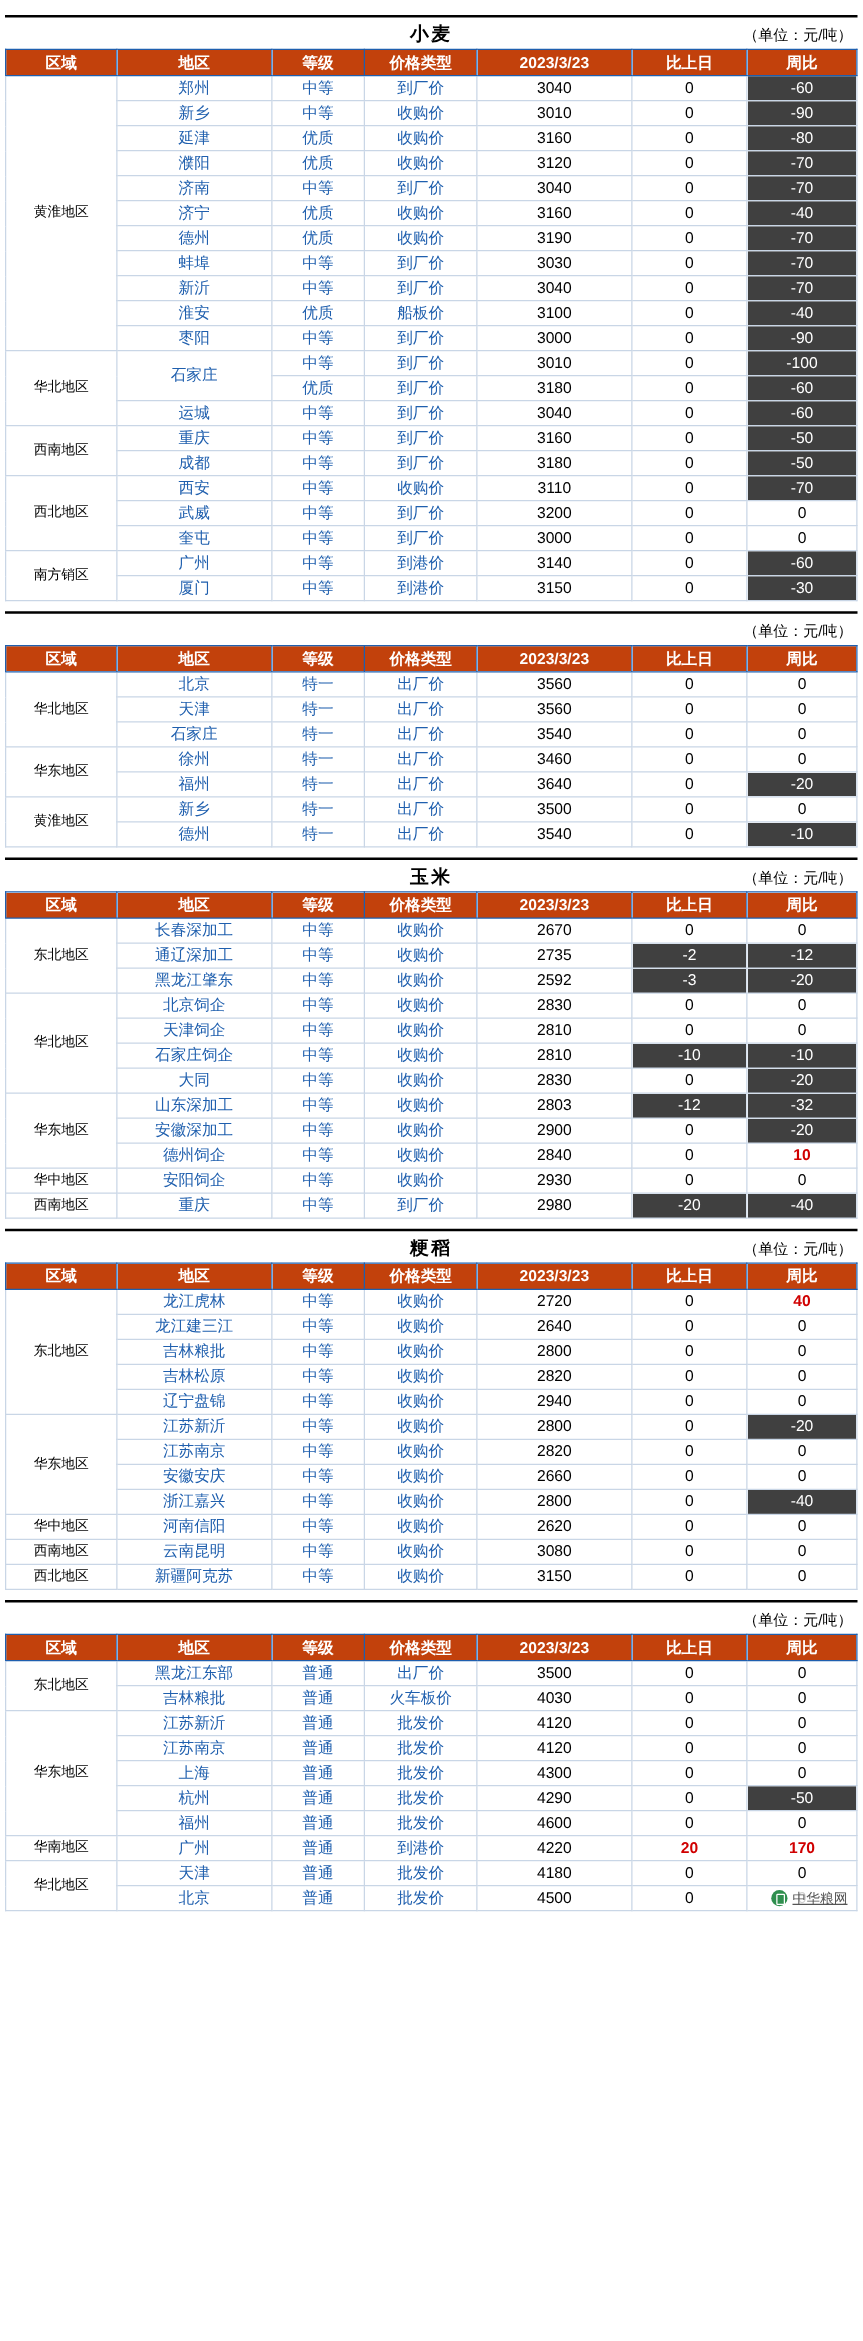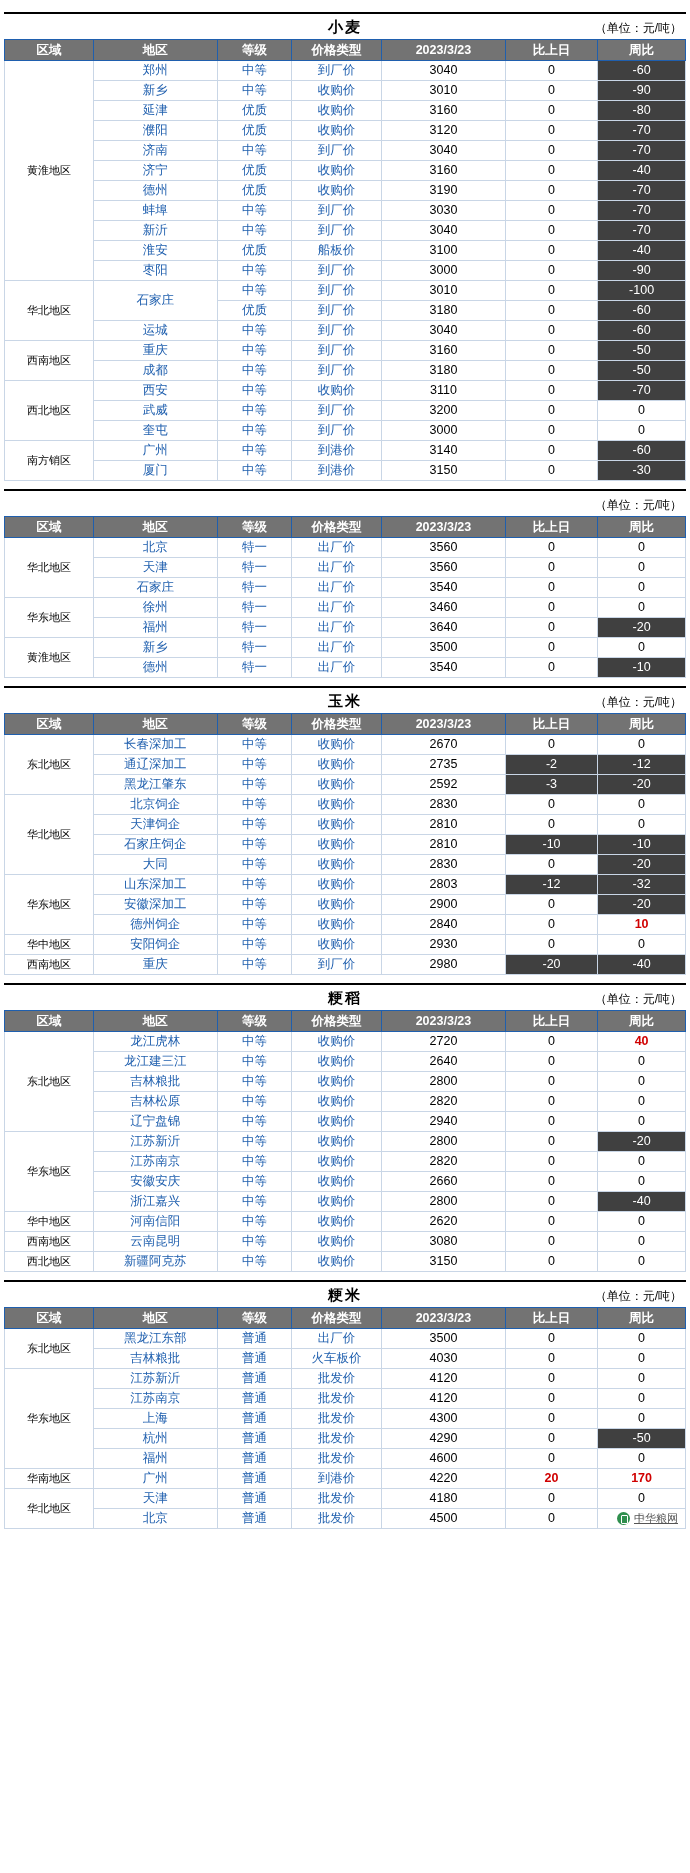--- a/index.html
+++ b/index.html
@@ -28,21 +28,21 @@
     border:1px solid #c9d6e6;
     font-size:12.5px;
     text-align:center;
     height:19px;
     line-height:19px;
     padding:0;
     overflow:hidden;
     white-space:nowrap;
   }
   thead th{
-    background:#737373;
+    background:#c2410c;
     color:#fff;
     font-weight:bold;
     border:1px solid #1f5fae;
     height:20px;line-height:20px;
     font-size:12.5px;
   }
   td.region{font-size:11px;}
   td.blue{color:#1f5fae;}
   td.green{background:#404040;color:#ffffff;}
   td.redtxt{color:#d00000;font-weight:bold;}
@@ -621,21 +621,20 @@
             <td class="blue">收购价</td>
             <td>3150</td>
             <td>0</td>
             <td>0</td>
           </tr>
         </tbody>
       </table>
     </div>
     <div class="block lastwrap">
       <div class="title-row">
-        <div class="title">粳米</div>
         <div class="unit">（单位：元/吨）</div>
       </div>
       <table>
         <colgroup>
           <col class="c-region">
           <col class="c-area">
           <col class="c-grade">
           <col class="c-ptype">
           <col class="c-price">
           <col class="c-day">

